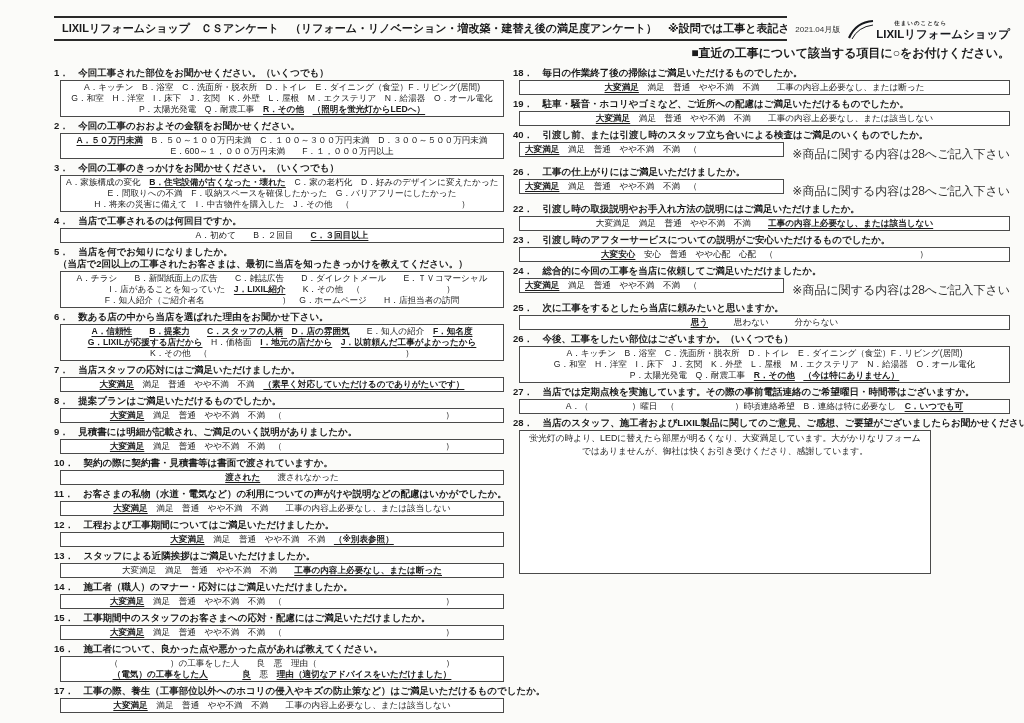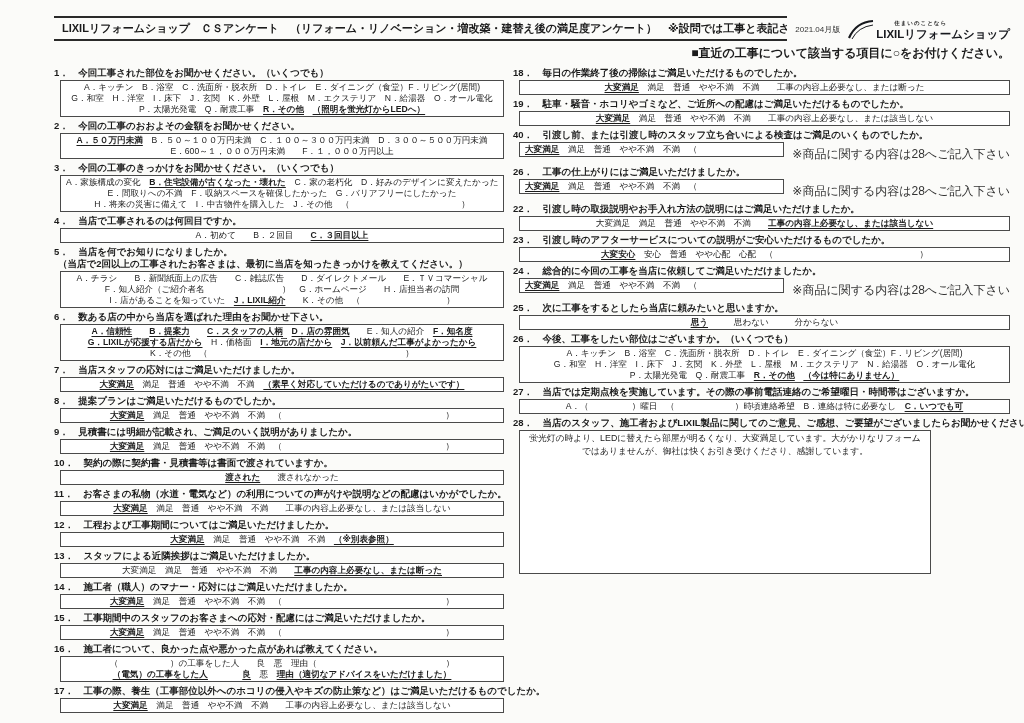--- a/index.html
+++ b/index.html
@@ -103,22 +103,22 @@
               <div class="line"><span>A．初めて　　B．２回目　　</span><span class="sel">C．３回目以上</span></div>
             </div>
           </div>
         </div>
         <div class="q">
           <div class="qtitle">5．　当店を何でお知りになりましたか。</div>
           <div class="qtitle2">（当店で2回以上の工事されたお客さまは、最初に当店を知ったきっかけを教えてください。）</div>
           <div class="boxrow">
             <div class="box">
               <div class="line"><span>A．チラシ　　B．新聞紙面上の広告　　C．雑誌広告　　D．ダイレクトメール　　E．ＴＶコマーシャル</span></div>
+              <div class="line"><span>I．店があることを知っていた　</span><span class="sel">J．LIXIL紹介</span><span>　　K．その他　（　　　　　　　　　　）</span></div>
               <div class="line"><span>F．知人紹介（ご紹介者名　　　　　　　　　）　G．ホームページ　　H．店担当者の訪問</span></div>
-              <div class="line"><span>I．店があることを知っていた　</span><span class="sel">J．LIXIL紹介</span><span>　　K．その他　（　　　　　　　　　　）</span></div>
             </div>
           </div>
         </div>
         <div class="q">
           <div class="qtitle">6．　数ある店の中から当店を選ばれた理由をお聞かせ下さい。</div>
           <div class="boxrow">
             <div class="box">
               <div class="line"><span class="sel">A．信頼性</span><span>　　</span><span class="sel">B．提案力</span><span>　　</span><span class="sel">C．スタッフの人柄</span><span>　</span><span class="sel">D．店の雰囲気</span><span>　　E．知人の紹介　</span><span class="sel">F．知名度</span></div>
               <div class="line"><span class="sel">G．LIXILが応援する店だから</span><span>　H．価格面　</span><span class="sel">I．地元の店だから</span><span>　</span><span class="sel">J．以前頼んだ工事がよかったから</span></div>
               <div class="line"><span>K．その他　（　　　　　　　　　　　　　　　　　　　　　　　）</span></div>

